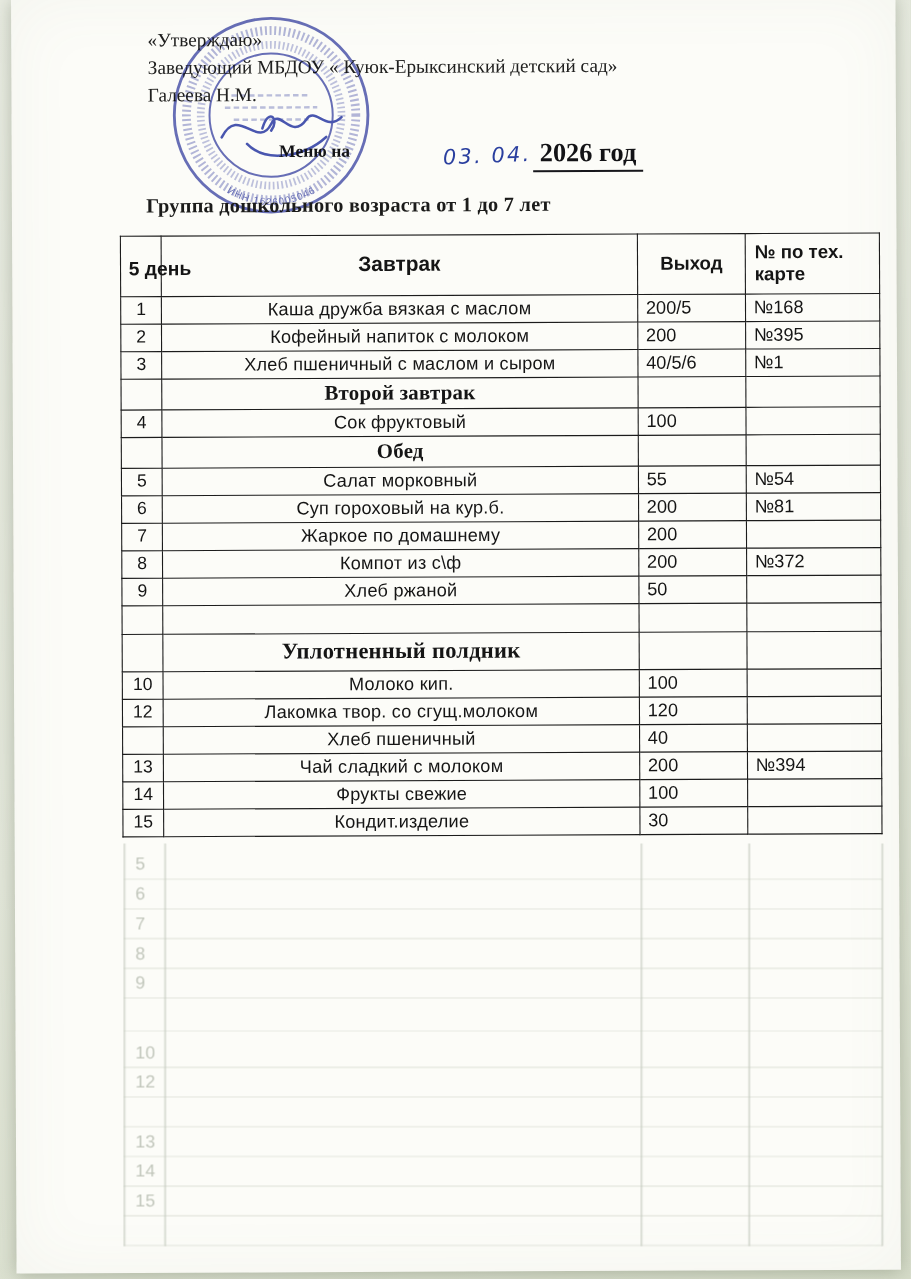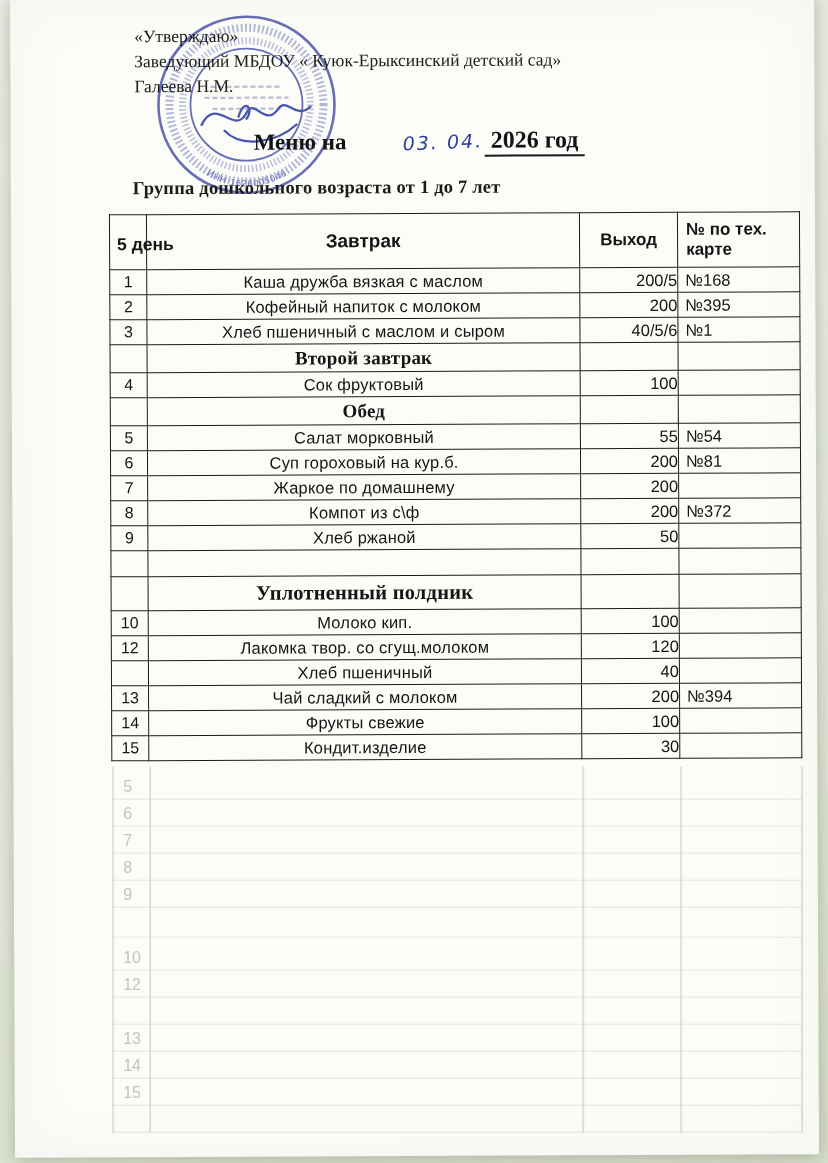--- a/index.html
+++ b/index.html
@@ -16,21 +16,21 @@
     font-family:"Liberation Serif",serif;font-size:17.5px;line-height:25px;color:#20201f;}
   .approval div{white-space:nowrap;}
 
   
   .stamp{position:absolute;left:136px;top:7px;width:200px;height:200px;
     mix-blend-mode:multiply;opacity:.92;}
 
   
   .title-row{position:absolute;left:0;top:130px;width:800px;height:34px;color:#131316;}
   .title-prefix{position:absolute;left:243px;top:2px;font-family:"Liberation Serif",serif;
-    font-weight:bold;font-size:23px;}
+    font-weight:bold;font-size:16px;}
   .title-date{position:absolute;left:392px;top:4px;font-family:"DejaVu Sans",sans-serif;
     font-style:italic;font-size:19px;color:#2a3f9f;transform:rotate(-2deg);letter-spacing:2px;}
   .title-year{position:absolute;left:474px;top:0;font-family:"Liberation Serif",serif;
     font-weight:bold;font-size:24px;border-bottom:2.6px solid #17171c;padding:0 6px 1px 6px;}
 
   .subtitle{position:absolute;left:122px;top:180px;font-family:"Liberation Serif",serif;
     font-weight:bold;font-size:18.5px;color:#1b1b1a;letter-spacing:.2px;}
 
   
   table.menu{position:absolute;left:98px;top:216px;width:690px;border-collapse:collapse;
@@ -43,21 +43,21 @@
   .menu thead th{height:55px;vertical-align:middle;font-weight:bold;background:transparent;}
   th.h-course{font-size:19px;text-align:center;}
   th.h-out{font-size:17px;}
   th.h-card{font-size:17px;text-align:left;padding-left:8px;line-height:1.18;}
   .day-label{position:absolute;left:106px;top:236px;font-weight:bold;font-size:17.5px;
     color:#151515;white-space:nowrap;z-index:3;}
 
   .menu tbody td{height:25px;font-size:16.5px;}
   .menu td.num{text-align:center;font-size:16px;}
   .menu td.name{text-align:center;letter-spacing:.2px;}
-  .menu td.out{text-align:right;padding-left:7px;}
+  .menu td.out{text-align:left;padding-left:7px;}
   .menu td.card{text-align:left;padding-left:7px;}
   .menu tr.section td{height:28px;}
   .menu tr.section td.name{font-family:"Liberation Serif",serif;font-weight:bold;font-size:19px;}
   .menu tr.section.big td{height:34px;}
   .menu tr.section.big td.name{font-size:20.5px;}
   .menu tr.spacer td{height:26px;}
 
   
   .ghost{position:absolute;left:98px;top:770px;width:690px;height:374px;opacity:.55;
     filter:blur(.35px);transform:rotate(.25deg);}

